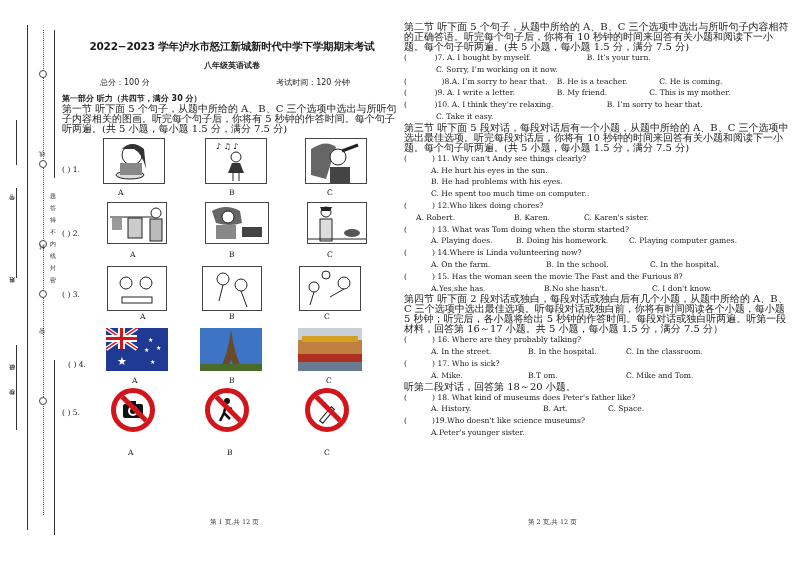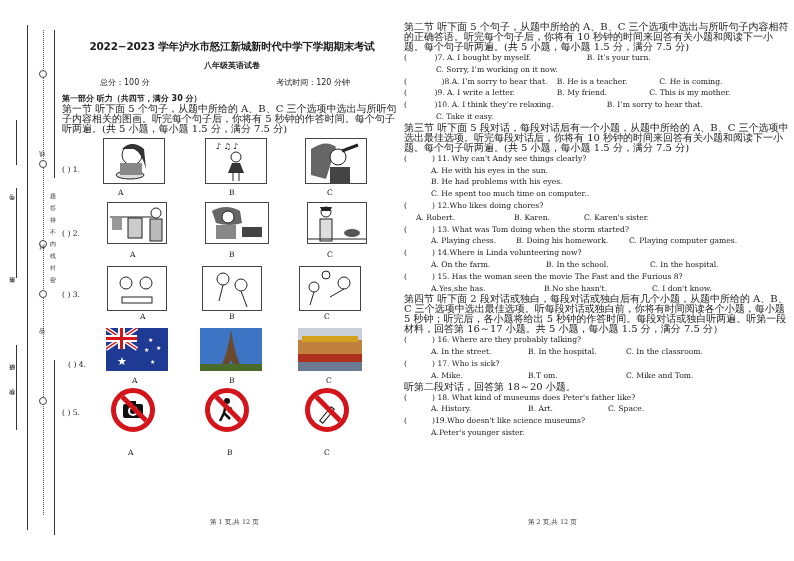--- a/index.html
+++ b/index.html
@@ -264,33 +264,33 @@
     <span class="paren">(</span>
     <span style="display:inline-block;width:170px;">)10. A. I think they’re relaxing.</span>
     <span>B. I’m sorry to hear that.</span>
   </div>
   <div class="q" style="padding-left:32px;">C. Take it easy.</div>
 
   <div class="instr">第三节  听下面 5 段对话，每段对话后有一个小题，从题中所给的 A、B、C 三个选项中选出最佳选项。听完每段对话后，你将有 10 秒钟的时间来回答有关小题和阅读下一小题。每个句子听两遍。(共 5 小题，每小题 1.5 分，满分 7.5 分)</div>
   <div class="q">
     <span class="paren">(</span><span>) 11. Why can't Andy see things clearly?</span>
   </div>
-  <div class="q" style="padding-left:27px;">A.  He with his eyes in the sun.</div>
+  <div class="q" style="padding-left:27px;">A.  He hurt his eyes in the sun.</div>
   <div class="q" style="padding-left:27px;">B.  He had problems with his eyes.</div>
   <div class="q" style="padding-left:27px;">C.  He spent too much time on computer..</div>
 
   <div class="q"><span class="paren">(</span><span>) 12.Who likes doing chores?</span></div>
   <div class="opts">
     <span style="left:12px;">A.  Robert.</span>
     <span style="left:110px;">B. Karen.</span>
     <span style="left:180px;">C. Karen's sister.</span>
   </div>
   <div class="q"><span class="paren">(</span><span>) 13. What was Tom doing when the storm started?</span></div>
   <div class="opts">
-    <span style="left:27px;">A.  Playing chess.</span>
+    <span style="left:27px;">A.  Playing does.</span>
     <span style="left:112px;">B. Doing his homework.</span>
     <span style="left:225px;">C. Playing computer games.</span>
   </div>
   <div class="q"><span class="paren">(</span><span>) 14.Where is Linda volunteering now?</span></div>
   <div class="opts">
     <span style="left:27px;">A.  On the farm.</span>
     <span style="left:142px;">B. In the school.</span>
     <span style="left:246px;">C. In the hospital.</span>
   </div>
   <div class="q"><span class="paren">(</span><span>) 15. Has the woman seen the movie The Fast and the Furious 8?</span></div>
@@ -310,19 +310,19 @@
   <div class="q"><span class="paren">(</span><span>) 17. Who is sick?</span></div>
   <div class="opts">
     <span style="left:27px;">A. Mike.</span>
     <span style="left:124px;">B.T om.</span>
     <span style="left:222px;">C. Mike and Tom.</span>
   </div>
   <div class="instr">听第二段对话，回答第 18～20 小题。</div>
   <div class="q"><span class="paren">(</span><span>) 18. What kind of museums does Peter's father like?</span></div>
   <div class="opts">
     <span style="left:27px;">A. History.</span>
-    <span style="left:124px;">B. Art.</span>
+    <span style="left:139px;">B. Art.</span>
     <span style="left:204px;">C. Space.</span>
   </div>
   <div class="q"><span class="paren">(</span><span>)19.Who doesn't like science museums?</span></div>
   <div class="q" style="padding-left:27px;">A.Peter's younger sister.</div>
 </div>
 <div class="footer" style="left:528px; top:518px;">第 2 页,共 12 页</div>
 
 </body></html>

